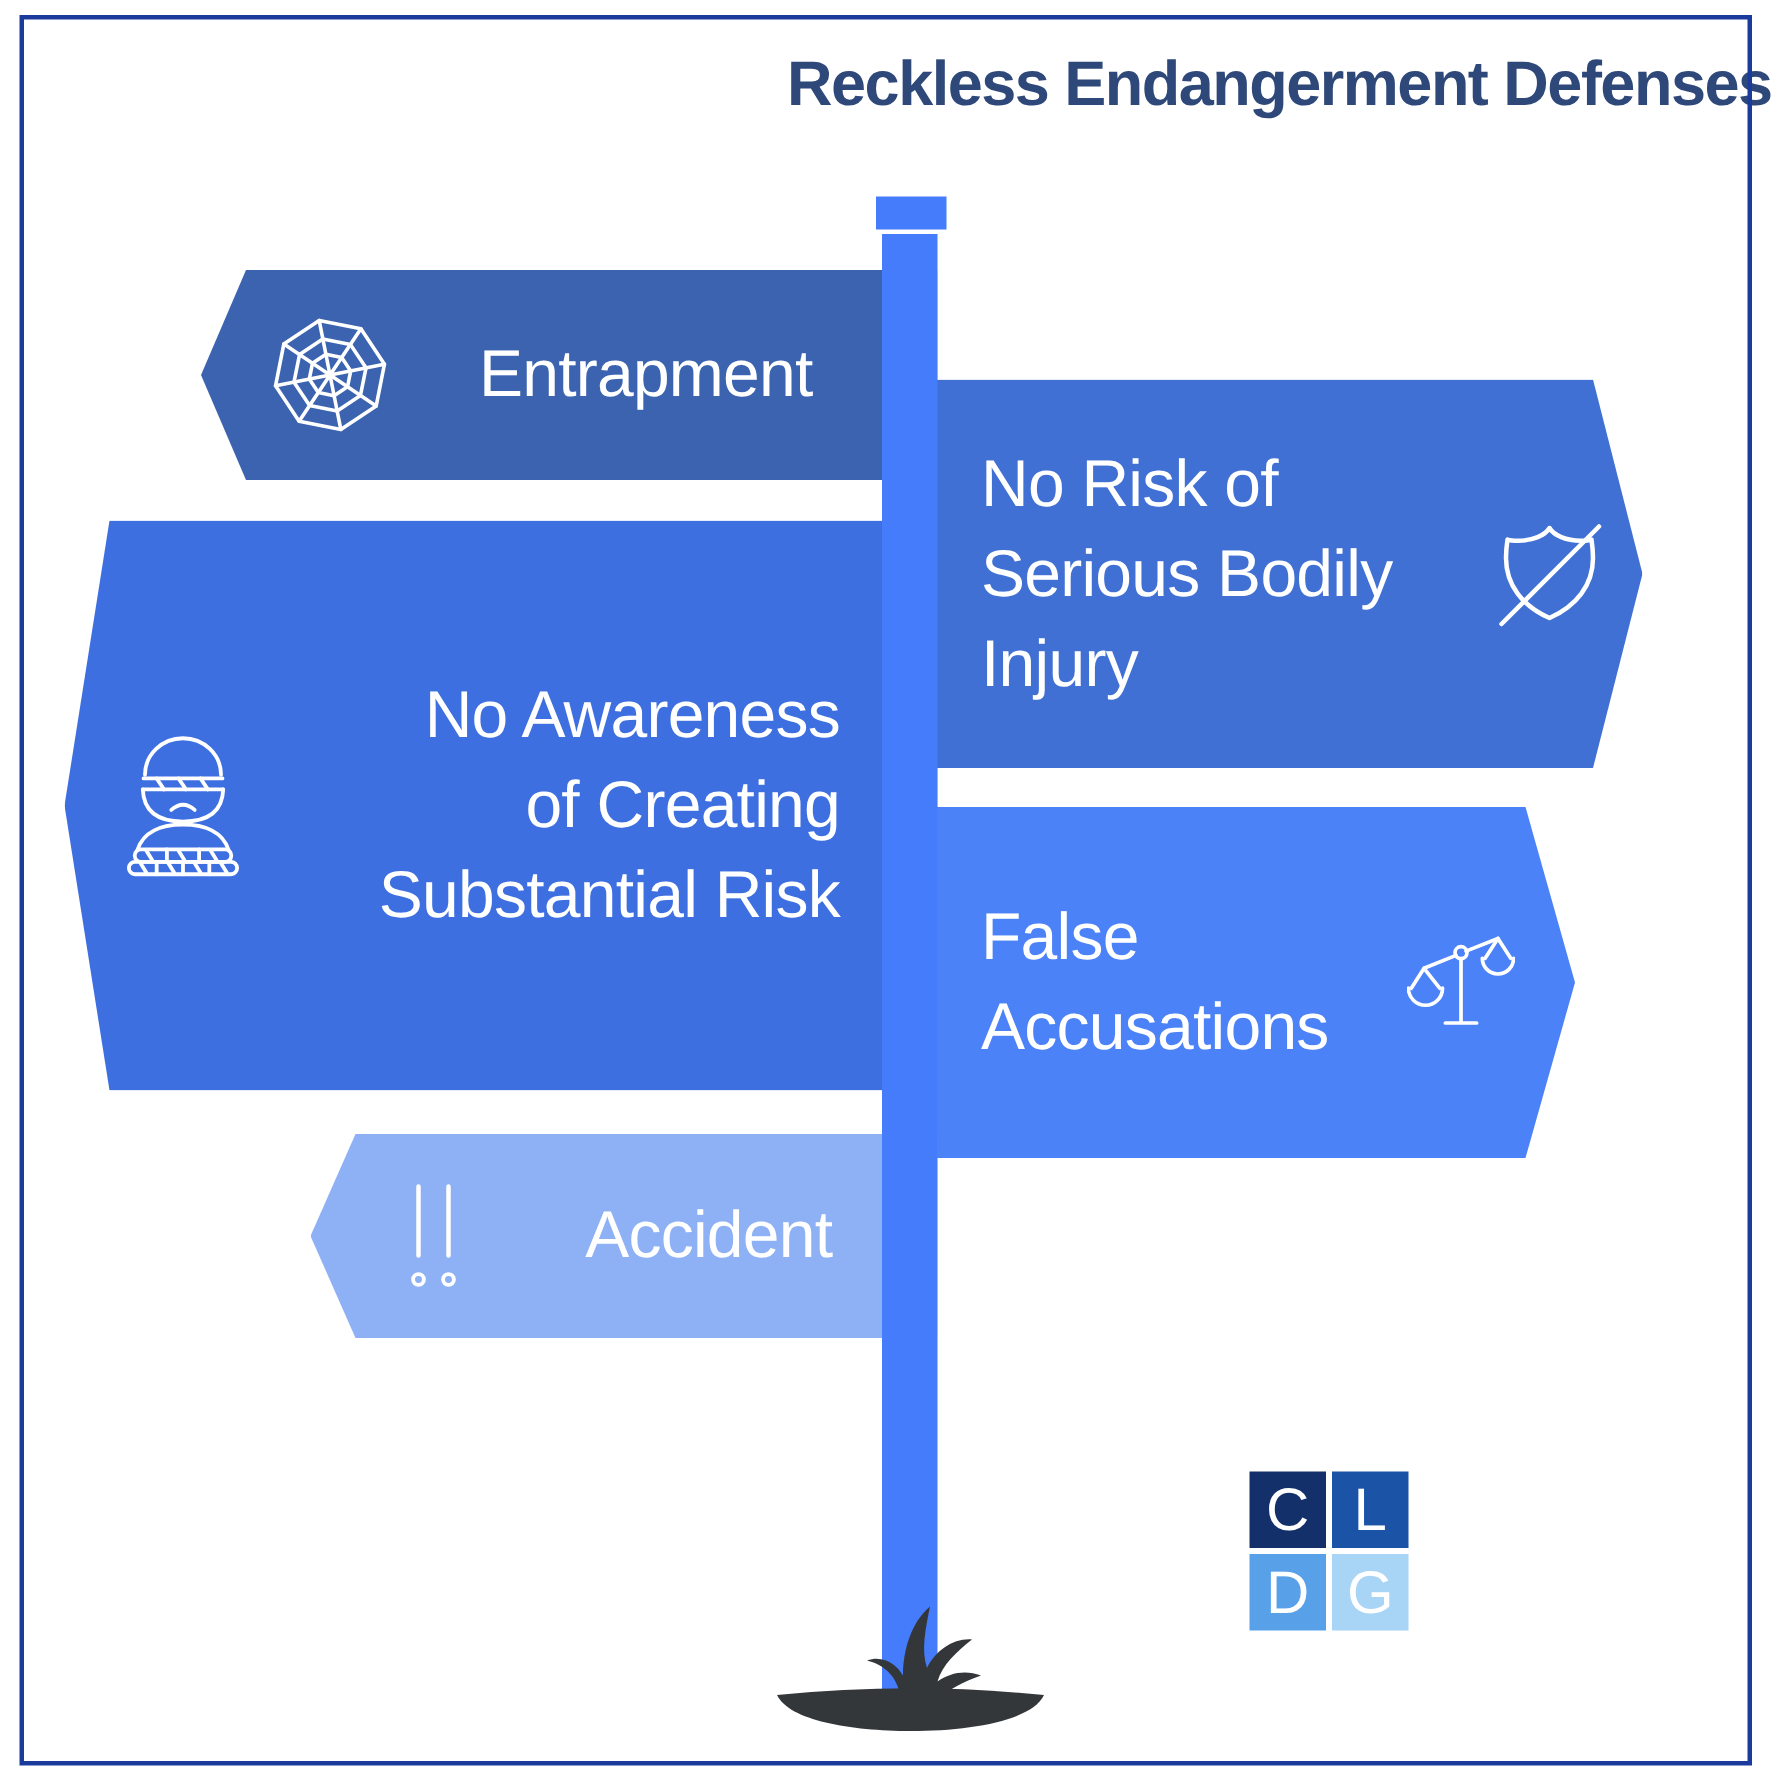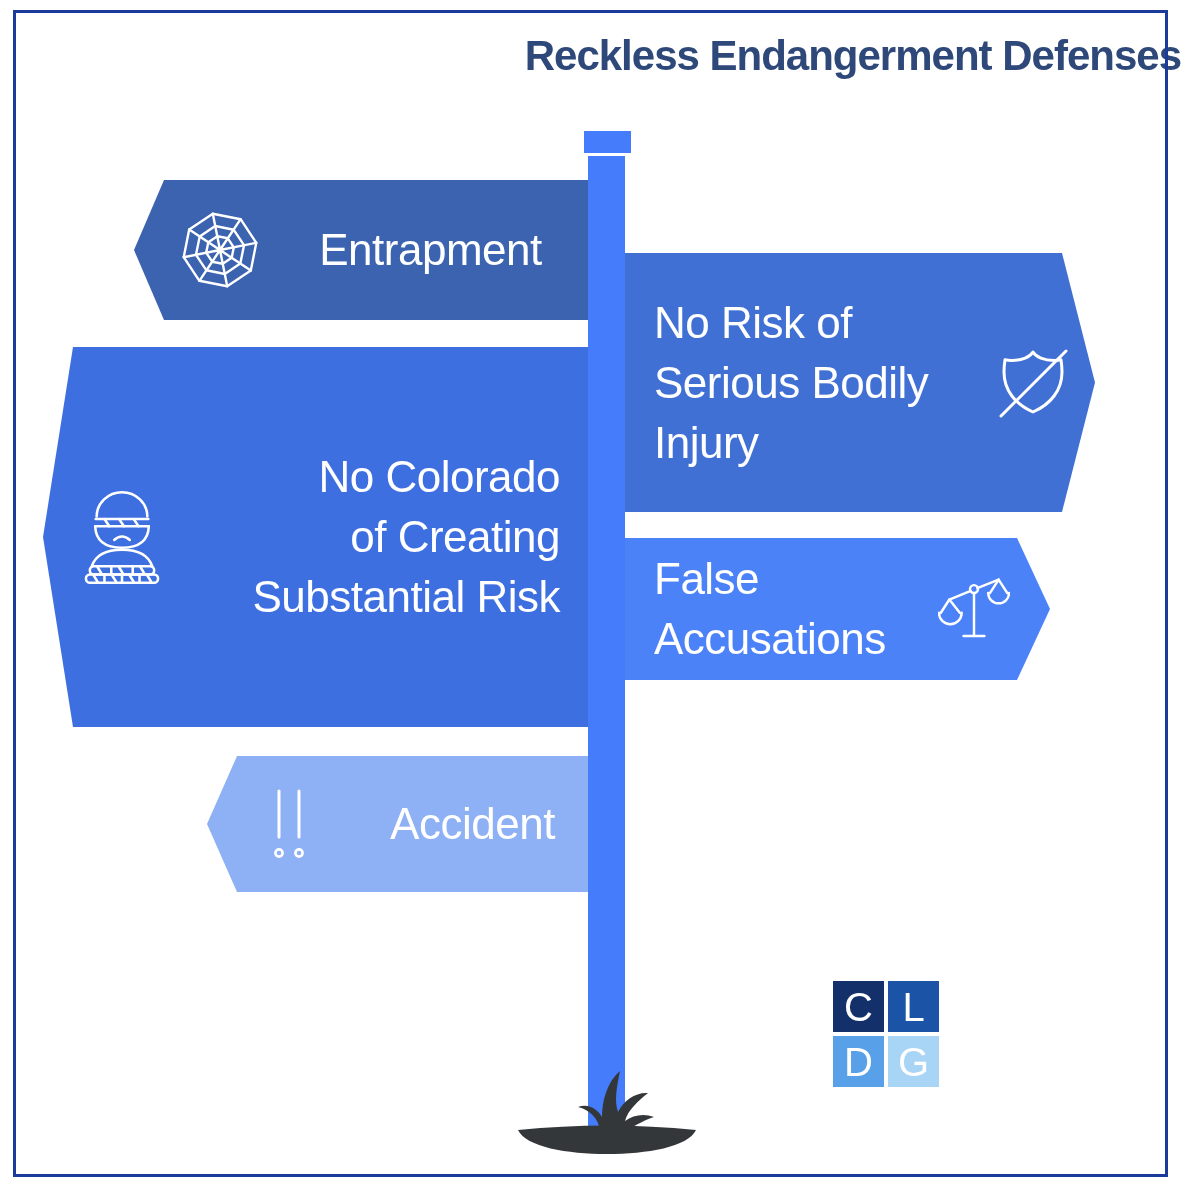--- a/index.html
+++ b/index.html
@@ -35,21 +35,21 @@
   .sign-entrapment .sign-label { flex:1; text-align:center; padding-right:24px; }
 
   .sign-norisk { left:591px; top:253px; width:504px; height:259px; }
   .sign-norisk .sign-label { padding-left:63px; }
   .sign-norisk .icon { margin-left:auto; margin-right:24px; }
 
   .sign-noaware { left:43px; top:347px; width:582px; height:380px; }
   .sign-noaware .icon { margin-left:40px; }
   .sign-noaware .sign-label { flex:1; text-align:right; padding-right:65px; }
 
-  .sign-false { left:591px; top:538px; width:459px; height:142px; }
+  .sign-false { left:591px; top:538px; width:459px; height:234px; }
   .sign-false .sign-label { padding-left:63px; }
   .sign-false .icon { margin-left:auto; margin-right:40px; }
 
   .sign-accident { left:207px; top:756px; width:418px; height:136px;gap:13px; }
   .sign-accident .icon { margin-left:64px; }
   .sign-accident .sign-label { flex:1; text-align:center; }
 
   .icon { display:flex; align-items:center; justify-content:center; }
   .icon svg { display:block; }
 
@@ -116,21 +116,21 @@
         <path d="M32,53 Q40,46 48,53"></path>
         <path d="M9,80 C13,68 25,63 40,63 C55,63 67,68 71,80"></path>
         <rect x="7" y="80" width="66" height="8.5" rx="4.2"></rect>
         <path d="M29,80 L29,88.5 M51,80 L51,88.5"></path>
         <path d="M15,81 L19,87.5 M37,81 L41,87.5 M59,81 L63,87.5"></path>
         <rect x="3" y="88.5" width="74" height="8.5" rx="4.2"></rect>
         <path d="M22,88.5 L22,97 M40,88.5 L40,97 M58,88.5 L58,97"></path>
         <path d="M11,89.5 L15,96 M30,89.5 L34,96 M48,89.5 L52,96 M66,89.5 L70,96"></path>
       </svg>
     </span>
-    <span class="sign-label">No Colorado
+    <span class="sign-label">No Awareness
 of Creating
 Substantial Risk</span>
   </div>
 
   <div class="sign sign-right sign-false" style="background: rgb(76, 130, 248);">
     <span class="sign-label">False
 Accusations</span>
     <span class="icon">
       <svg width="72" height="74" viewBox="0 0 76 76" fill="none" stroke="#fff" stroke-width="2.6" stroke-linecap="round" stroke-linejoin="round">
         <circle cx="38" cy="17" r="4.2"></circle>

